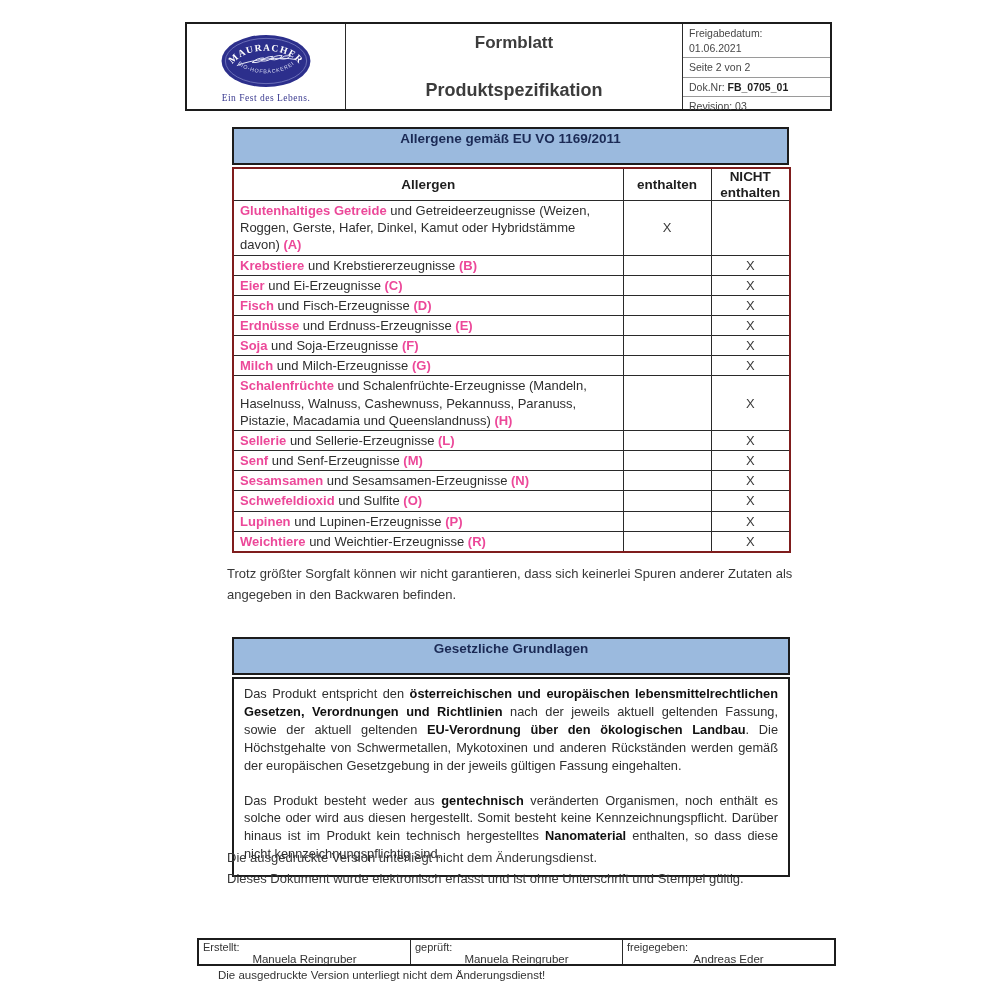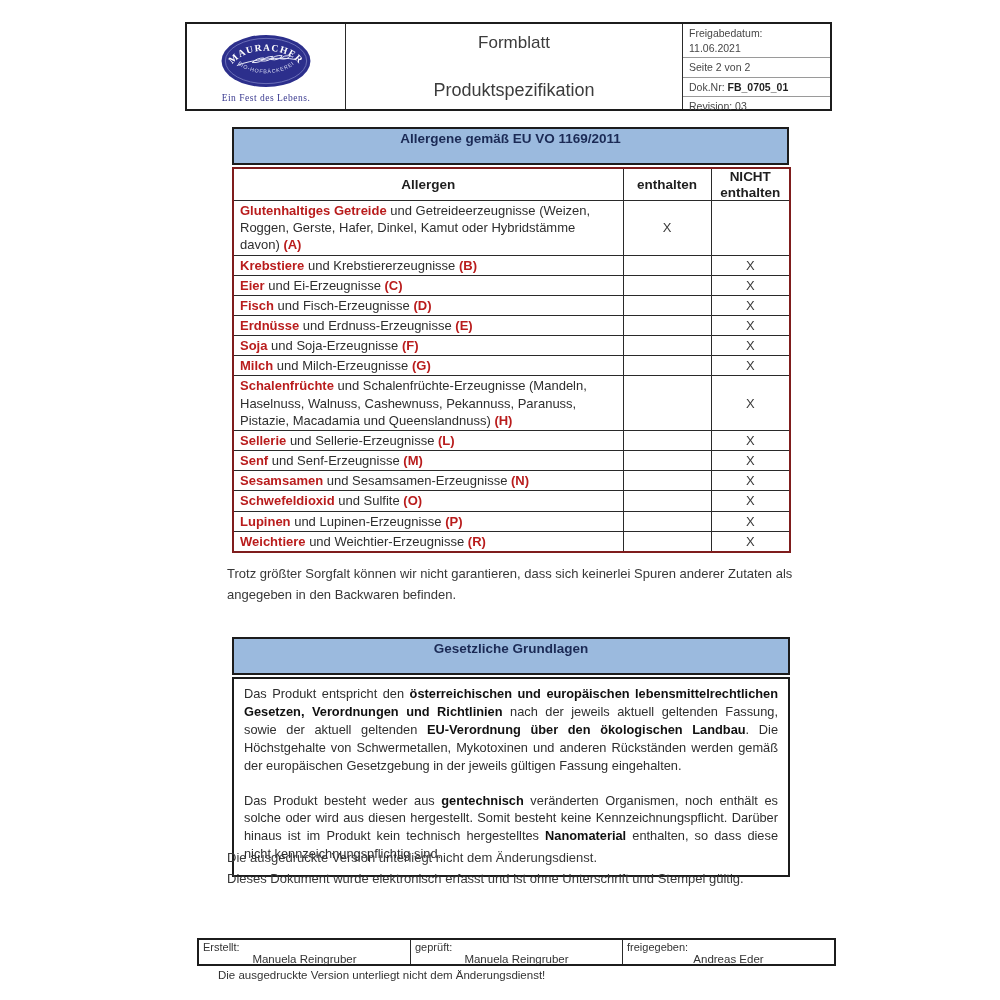--- a/index.html
+++ b/index.html
@@ -9,21 +9,21 @@
     font-family:"Liberation Sans", sans-serif; color:#2e2e2e;
   }
 
   
   .header-table {
     position:absolute; left:185px; top:22px; width:647px; height:89px;
     border:2px solid #1c1c1c; display:flex; background:#fff;
   }
   .logo-cell { width:159px; border-right:1px solid #2a2a2a; display:flex; flex-direction:column; align-items:center; justify-content:center; padding-top:2px; }
   .logo-tagline { font-family:"Liberation Serif", serif; font-size:9.5px; color:#39398f; margin-top:4px; letter-spacing:0.5px; }
-  .title-cell { flex:1; border-right:1px solid #2a2a2a; text-align:center; padding-top:9px; color:#3c3c3c; }
+  .title-cell { flex:1; border-right:1px solid #2a2a2a; text-align:center; padding-top:9px; color:#3c3c3c;font-weight:bold; }
   .form-type { font-size:17px; }
   .form-title { font-size:18px; margin-top:27px; }
   .meta-cell { width:147px; font-size:10.5px; color:#474747; display:flex; flex-direction:column; }
   .meta-row { padding:2px 0 1px 6px; border-bottom:1px solid #9a9a9a; line-height:1.45; }
   .meta-row:last-child { border-bottom:none; }
   .meta-bold { font-weight:bold; color:#1e1e1e; }
 
   
   .allergen-block { position:absolute; left:232px; top:127px; width:557px; }
   .bar-title {
@@ -33,21 +33,21 @@
   }
   table.allergens { width:100%; border-collapse:collapse; border:2px solid #7f1d1d; table-layout:fixed; }
   table.allergens th, table.allergens td { border:1px solid #2a2a2a; }
   table.allergens th {
     font-size:13.5px; color:#1e1e1e; font-weight:bold; text-align:center;
     height:31px; white-space:pre-line; line-height:1.15; vertical-align:middle;
   }
   col.c1 { width:390px; } col.c2 { width:88px; } col.c3 { width:79px; }
   table.allergens td { font-size:13px; color:#2e2e2e; padding:1px 6px; height:20px; line-height:1.32; vertical-align:middle; }
   table.allergens td.col-mark { text-align:center; color:#3a3a3a; }
-  table.allergens b { color:#b91c1c; }
+  table.allergens b { color:#ec4899; }
 
   
   .notice { position:absolute; left:227px; top:564px; width:590px; font-size:13px; line-height:1.58; color:#383838; }
 
   
   .legal-block { position:absolute; left:232px; top:637px; width:558px; }
   .legal-body {
     border:2px solid #1c1c1c; padding:6px 10px 12px 10px;
     font-size:12.8px; line-height:1.4; text-align:justify; color:#2e2e2e;
   }
@@ -97,21 +97,21 @@
       </svg>
       <div class="logo-tagline">Ein Fest des Lebens.</div>
     </div>
     <div class="title-cell">
       <div class="form-type">Formblatt</div>
       <div class="form-title">Produktspezifikation</div>
     </div>
     <div class="meta-cell">
       <div class="meta-row">
         <span>Freigabedatum:</span><br>
-        <span>11.06.2021</span>
+        <span>01.06.2021</span>
       </div>
       <div class="meta-row">
         <span>Seite 2 von 2</span>
       </div>
       <div class="meta-row">
         <span>Dok.Nr: </span><span class="meta-bold">FB_0705_01</span>
       </div>
       <div class="meta-row">
         <span>Revision: 03</span>
       </div>

